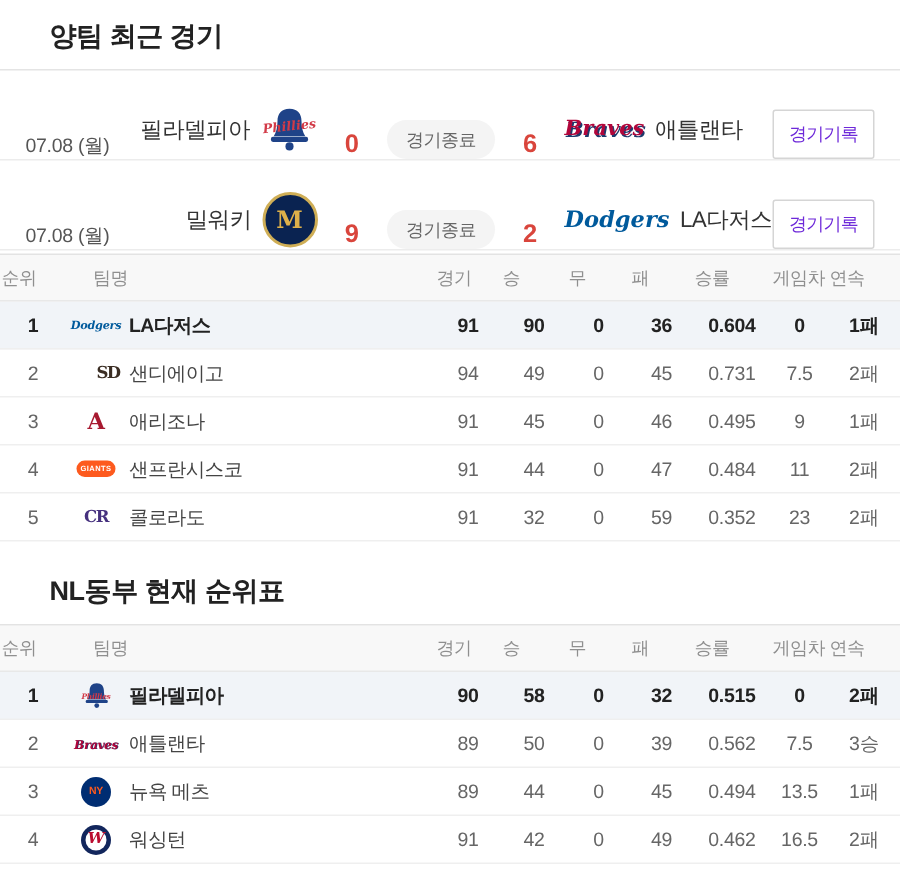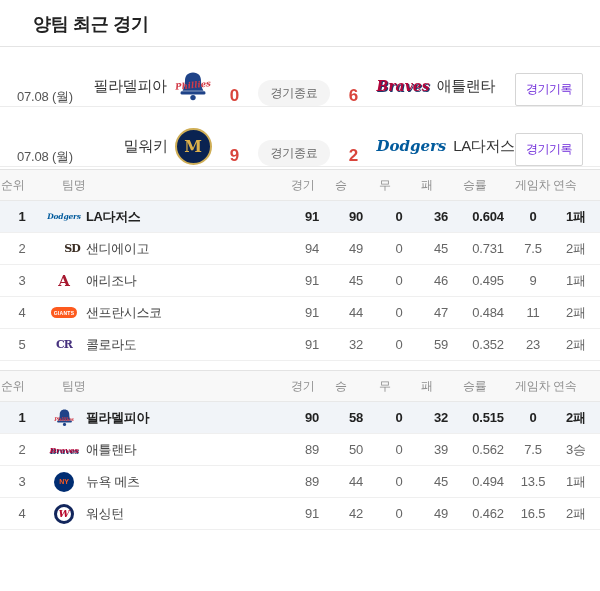--- a/index.html
+++ b/index.html
@@ -244,20 +244,21 @@
         <td>59</td>
         <td>0.352</td>
         <td>23</td>
         <td>2패</td>
       </tr>
     </tbody>
   </table>
 </section>
 
 <section style="padding-top:9px;">
+  <h2 class="sec-title">NL동부 현재 순위표</h2>
   <table>
     <colgroup>
       <col style="width:44px">
         <col style="width:246px">
         <col style="width:44px">
         <col style="width:44px">
       <col style="width:42px">
         <col style="width:42px">
         <col style="width:52px">
         <col style="width:38px">

